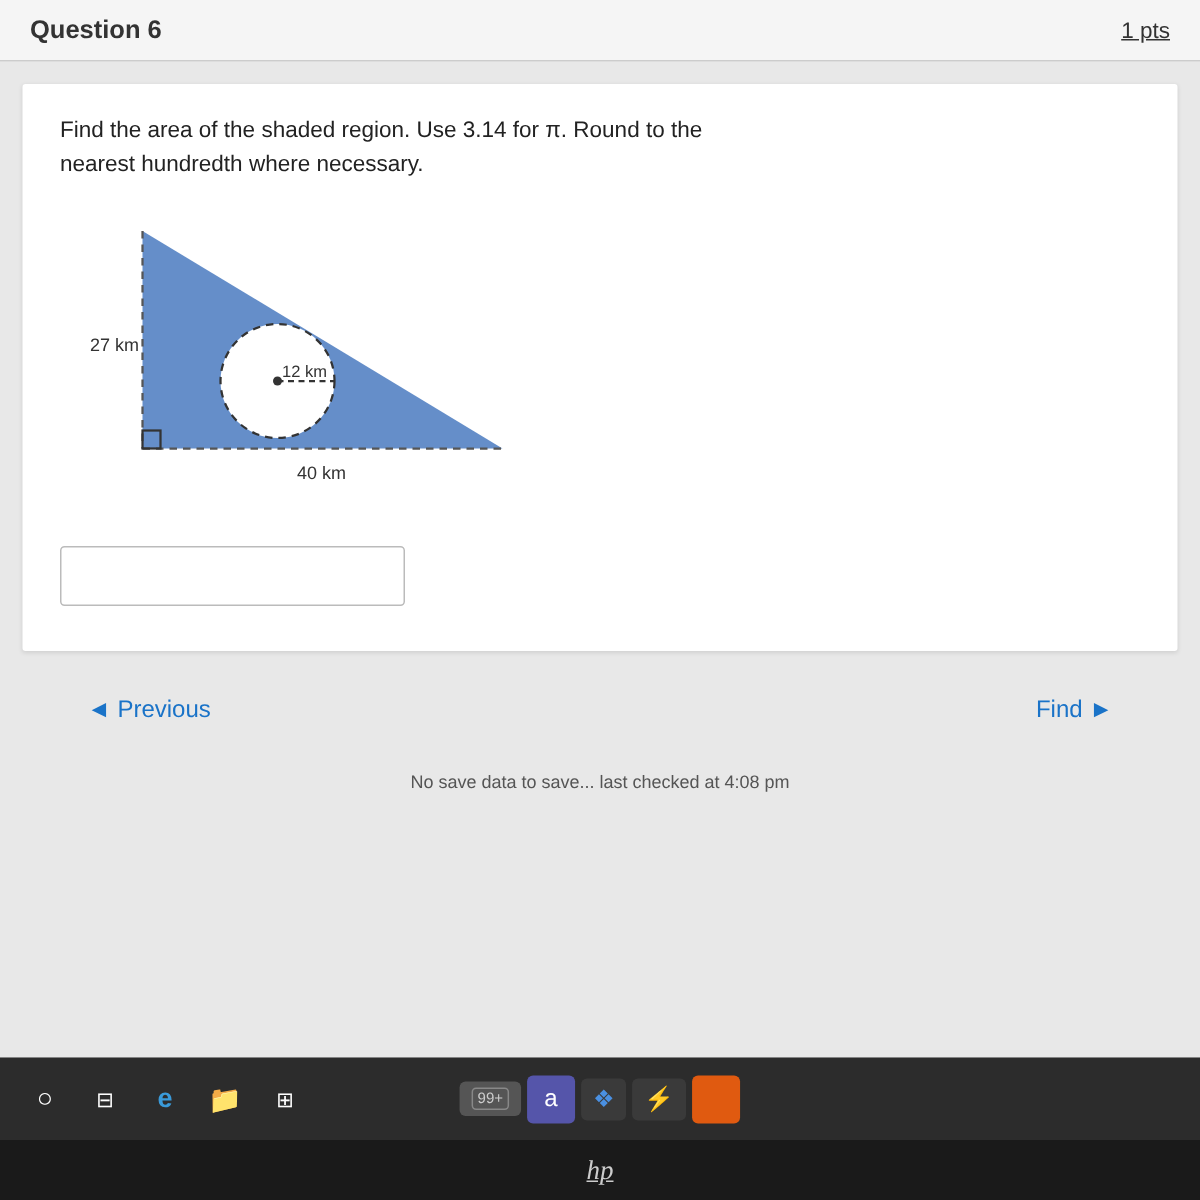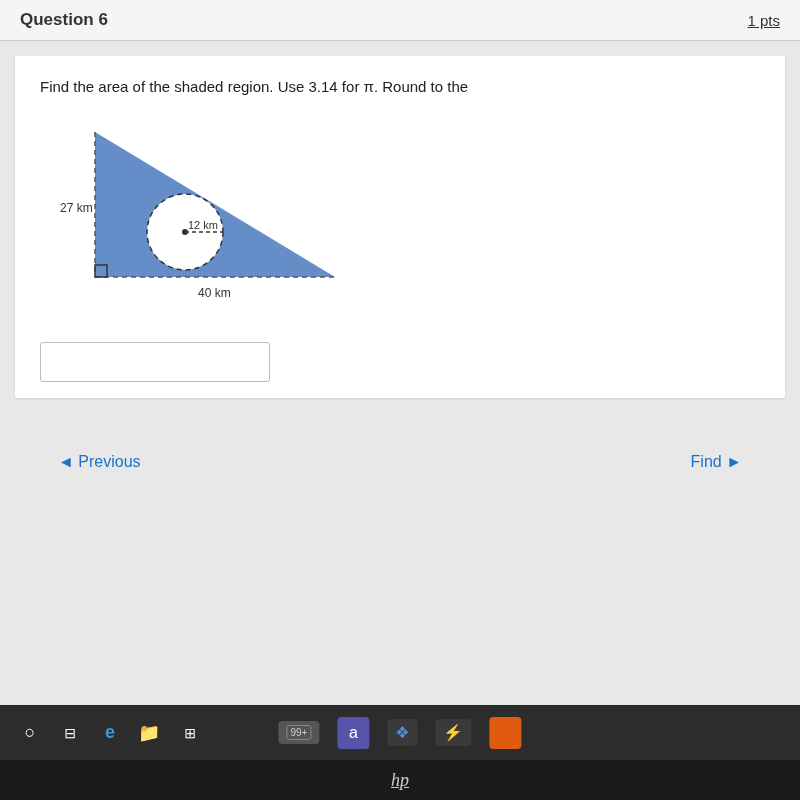--- a/index.html
+++ b/index.html
@@ -36,22 +36,22 @@
     }
 
     .question-pts {
       font-size: 15px;
       color: #333;
       text-decoration: underline;
     }
 
     .question-body {
       background-color: #ffffff;
-      margin: 15px 15px 24px 15px;
-      padding: 20px 25px 16px 25px;
+      margin: 15px 15px 0 15px;
+      padding: 20px 25px 30px 25px;
       border-radius: 2px;
       box-shadow: 0 1px 3px rgba(0,0,0,0.1);
     }
 
     .question-text {
       font-size: 15px;
       color: #222;
       line-height: 1.5;
       margin-bottom: 18px;
     }
@@ -122,21 +122,21 @@
       align-items: center;
       justify-content: center;
       color: #fff;
       font-size: 18px;
       cursor: pointer;
     }
 
     .taskbar-center {
       display: flex;
       align-items: center;
-      gap: 18px;
+      gap: 4px;
       position: absolute;
       left: 50%;
       transform: translateX(-50%);
     }
 
     .taskbar-app {
       background-color: #3a3a3a;
       border-radius: 4px;
       padding: 4px 8px;
       display: flex;
@@ -201,20 +201,21 @@
 <div class="main-content">
 
   <div class="question-header">
     <span class="question-title">Question 6</span>
     <span class="question-pts">1 pts</span>
   </div>
 
   <div class="question-body">
     <div class="question-text">
       <span>Find the area of the shaded region. Use 3.14 for π. Round to the</span><br>
+      <span>nearest hundredth where necessary.</span>
     </div>
 
     <div class="diagram-area">
       <svg class="diagram-svg" viewBox="0 0 320 200">
 
         <polygon points="45,15 45,160 285,160" fill="#4a7abf" opacity="0.85"></polygon>
 
         <line x1="45" y1="15" x2="45" y2="160" stroke="#555" stroke-width="1.5" stroke-dasharray="5,4"></line>
         <line x1="45" y1="160" x2="285" y2="160" stroke="#555" stroke-width="1.5" stroke-dasharray="5,4"></line>
 
@@ -237,20 +238,23 @@
     <div class="answer-box-container">
       <input type="text" class="answer-input" placeholder="" style="">
     </div>
   </div>
 
   <div class="nav-area">
     <button class="nav-btn">◄ Previous</button>
     <button class="nav-btn">Find ►</button>
   </div>
 
+  <div class="save-status">
+    <span>No save data to save... last checked at 4:08 pm</span>
+  </div>
 </div>
 
 <div class="taskbar" style="position:relative;">
   <div class="taskbar-left">
     <div class="taskbar-icon">○</div>
     <div class="taskbar-icon" style="font-size:14px;">⊟</div>
     <div class="taskbar-icon" style="color:#3a9ad9; font-weight:bold;">e</div>
     <div class="taskbar-icon" style="color:#f5c518;">📁</div>
     <div class="taskbar-icon" style="font-size:14px;">⊞</div>
   </div>

